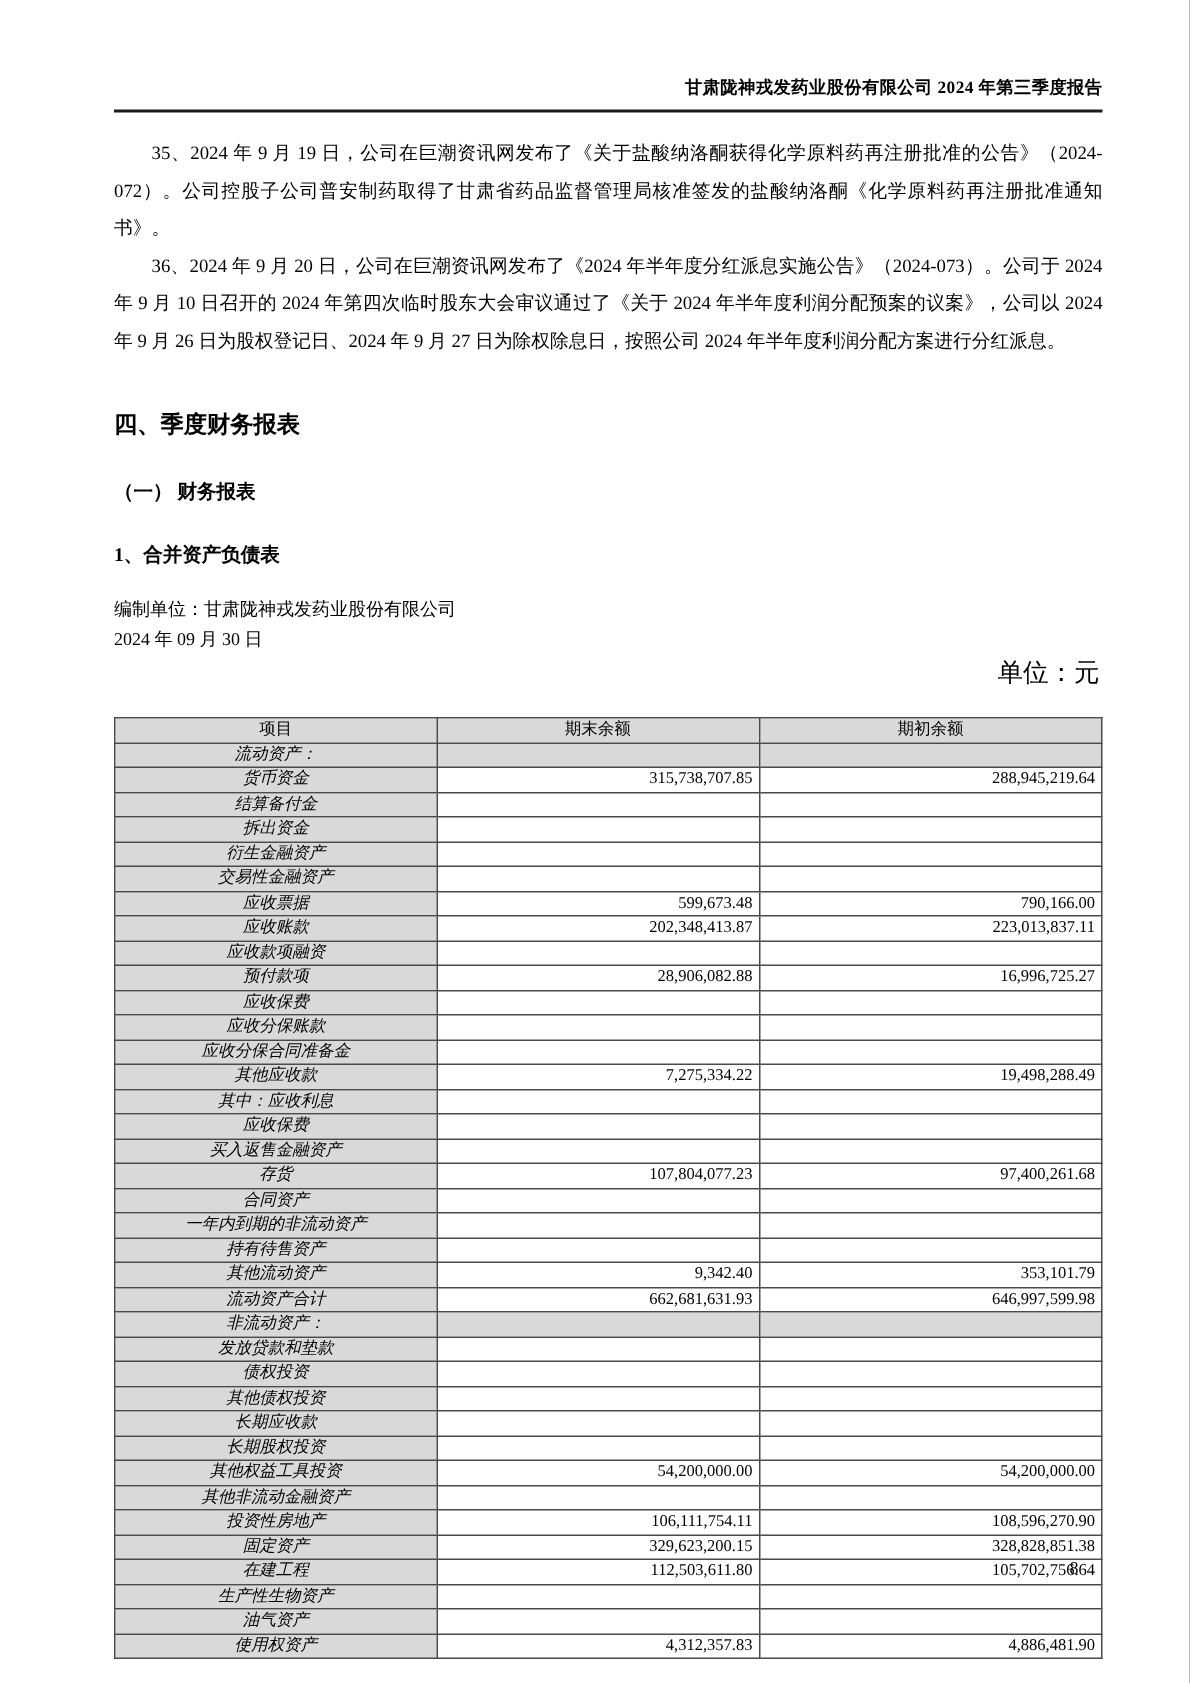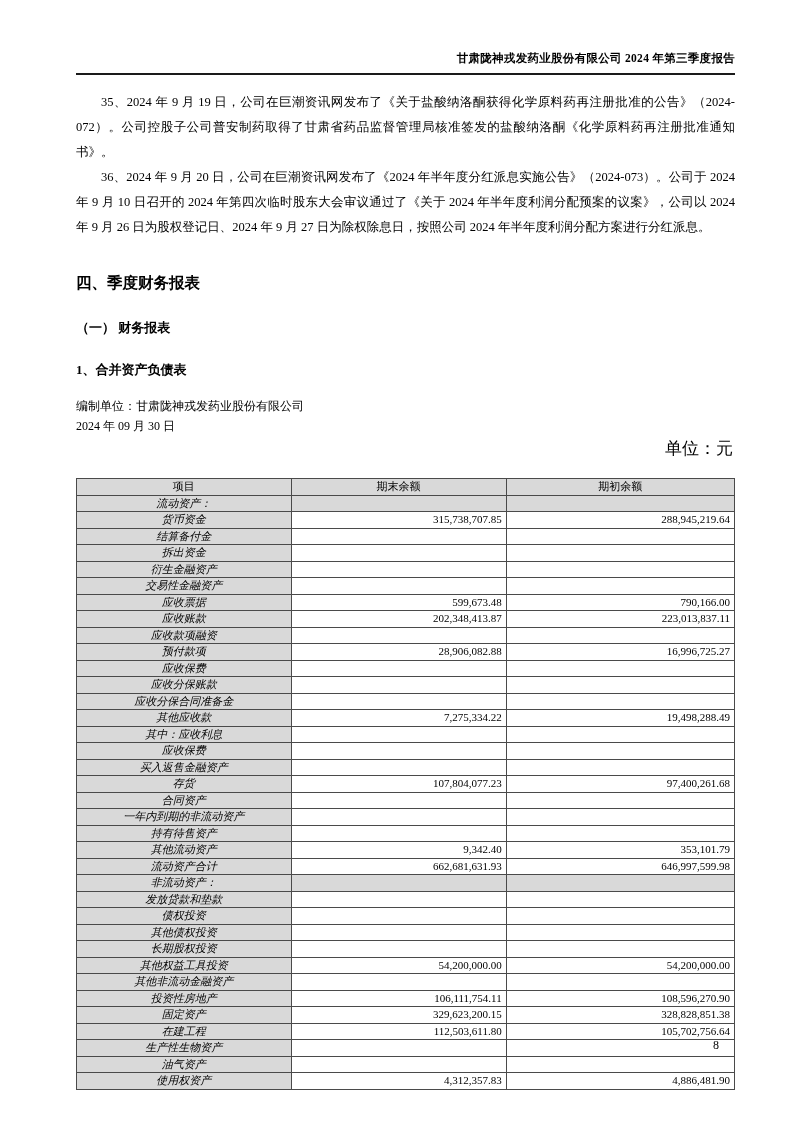--- a/index.html
+++ b/index.html
@@ -279,20 +279,25 @@
             <td class="label ind1">债权投资</td>
             <td class="val"></td>
             <td class="val"></td>
           </tr>
           <tr>
             <td class="label ind1">其他债权投资</td>
             <td class="val"></td>
             <td class="val"></td>
           </tr>
           <tr>
+            <td class="label ind1">长期应收款</td>
+            <td class="val"></td>
+            <td class="val"></td>
+          </tr>
+          <tr>
             <td class="label ind1">长期股权投资</td>
             <td class="val"></td>
             <td class="val"></td>
           </tr>
           <tr>
             <td class="label ind1">其他权益工具投资</td>
             <td class="val">54,200,000.00</td>
             <td class="val">54,200,000.00</td>
           </tr>
           <tr>

